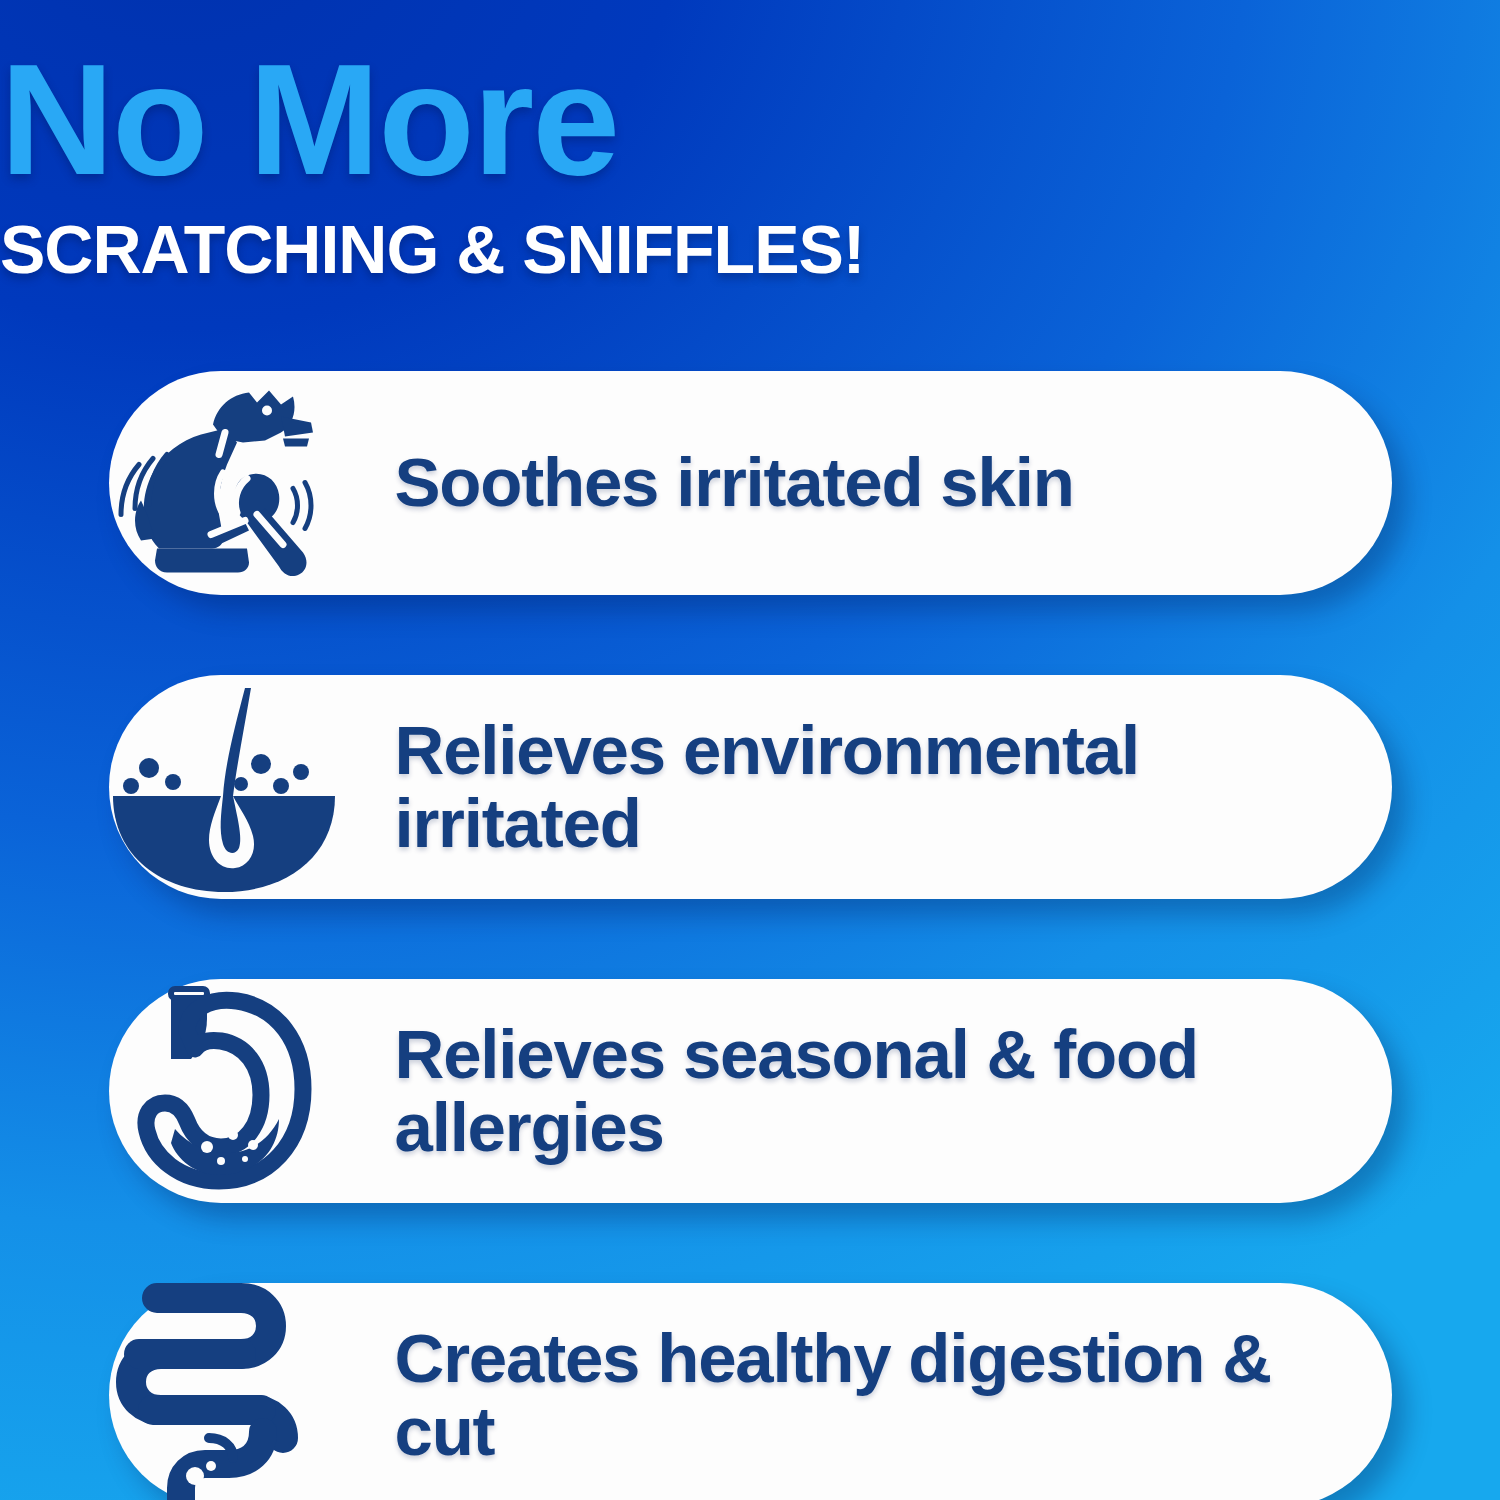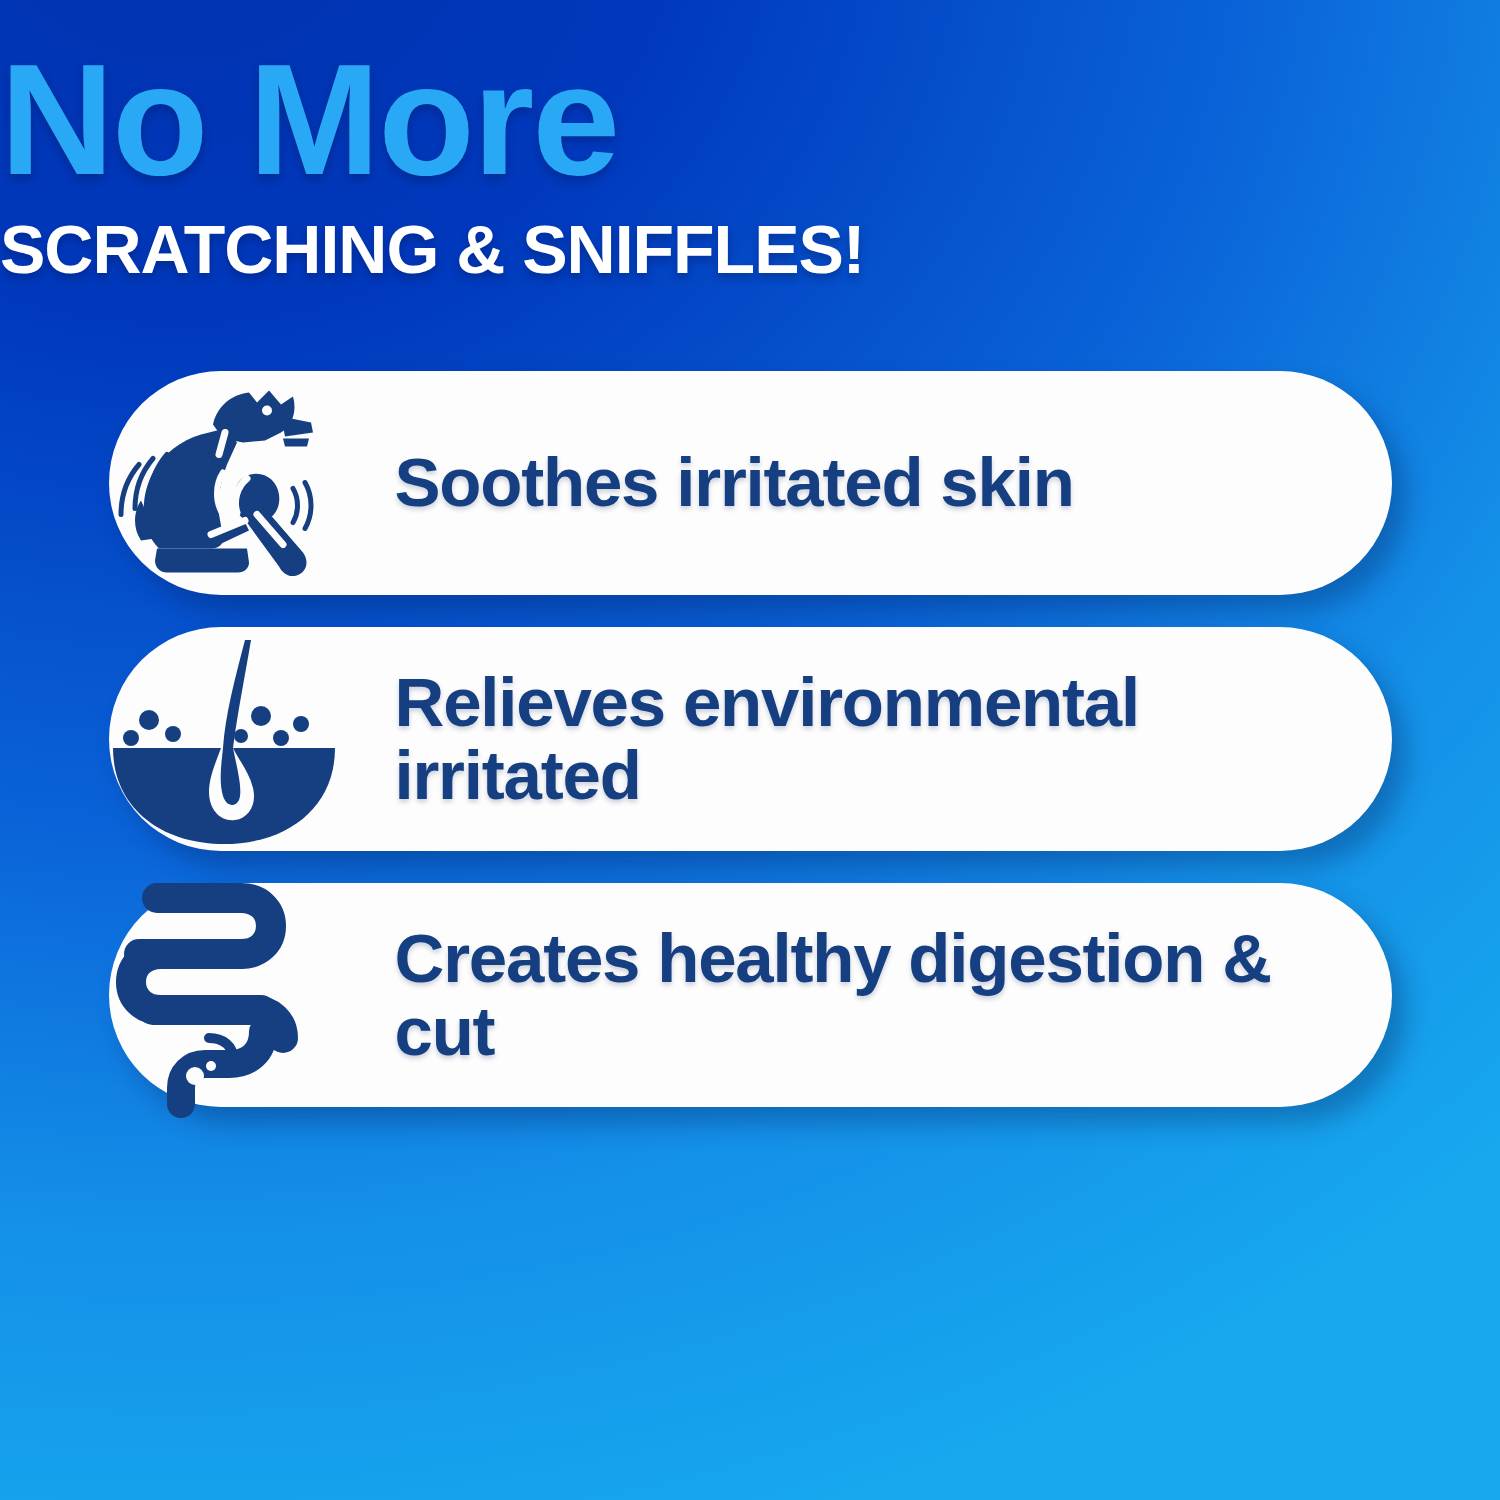--- a/index.html
+++ b/index.html
@@ -59,21 +59,21 @@
   .cards {
     position: absolute;
     top: 371px;
     left: 0;
     width: 1500px;
   }
 
   .card {
     position: relative;
     height: 224px;
-    margin: 0 auto 32px auto;
+    margin: 0 auto 80px auto;
     width: 1283px;
     box-sizing: border-box;
     background: #fdfdfd;
     border-radius: 118px;
     box-shadow: 14px 16px 26px rgba(0, 24, 78, 0.30);
     display: flex;
     align-items: center;
   }
 
   .card:last-child {
@@ -205,20 +205,47 @@
             <circle cx="156" cy="86" r="10"></circle>
             <circle cx="136" cy="106" r="7"></circle>
             <circle cx="176" cy="108" r="8"></circle>
             <circle cx="196" cy="94" r="8"></circle>
           </g>
         </svg>
       </div>
       <div class="card-text">Relieves environmental irritated</div>
     </div>
 
+    <div class="card card-3">
+      <div class="card-icon">
+        <svg viewBox="0 0 240 224" xmlns="http://www.w3.org/2000/svg">
+
+          <path d="M68 14 L104 14 L104 40 C104 58 96 70 88 80 L68 80 Z" fill="#153f80"></path>
+          <rect x="68" y="10" width="36" height="9" rx="4" fill="#fdfdfd" stroke="#153f80" stroke-width="6"></rect>
+
+          <path d="M84 52 C84 30 108 18 134 22 C174 28 200 62 200 110
+                   C200 164 166 202 116 202 C76 202 50 178 44 152
+                   C40 136 48 124 62 124 C74 124 80 132 84 142
+                   C90 158 102 168 118 168 C142 168 158 146 158 116
+                   C158 86 142 66 118 62 C104 60 96 64 92 70 Z" fill="none" stroke="#153f80" stroke-width="17" stroke-linejoin="round" stroke-linecap="round"></path>
+
+          <path d="M72 150 C86 166 104 174 124 174 C148 174 166 160 176 140
+                   C176 174 150 196 116 196 C92 196 74 180 68 164 Z" fill="#153f80"></path>
+
+          <g fill="#fdfdfd">
+            <circle cx="104" cy="168" r="6"></circle>
+            <circle cx="130" cy="156" r="5"></circle>
+            <circle cx="150" cy="166" r="5"></circle>
+            <circle cx="118" cy="182" r="4"></circle>
+            <circle cx="142" cy="180" r="3"></circle>
+          </g>
+        </svg>
+      </div>
+      <div class="card-text">Relieves seasonal &amp; food allergies</div>
+    </div>
 
     <div class="card card-4">
       <div class="card-icon">
         <svg viewBox="0 0 240 230" xmlns="http://www.w3.org/2000/svg">
 
           <path d="M44 18 L128 18 C146 18 158 30 158 46 C158 62 146 74 128 74
                    L48 74 C30 74 18 86 18 102 C18 118 30 130 48 130
                    L140 130 C158 130 170 142 170 158" fill="none" stroke="#153f80" stroke-width="30" stroke-linecap="round" stroke-linejoin="round"></path>
           <path d="M26 74 L128 74" fill="none" stroke="#153f80" stroke-width="30" stroke-linecap="round"></path>
           <path d="M40 130 L148 130" fill="none" stroke="#153f80" stroke-width="30" stroke-linecap="round"></path>

